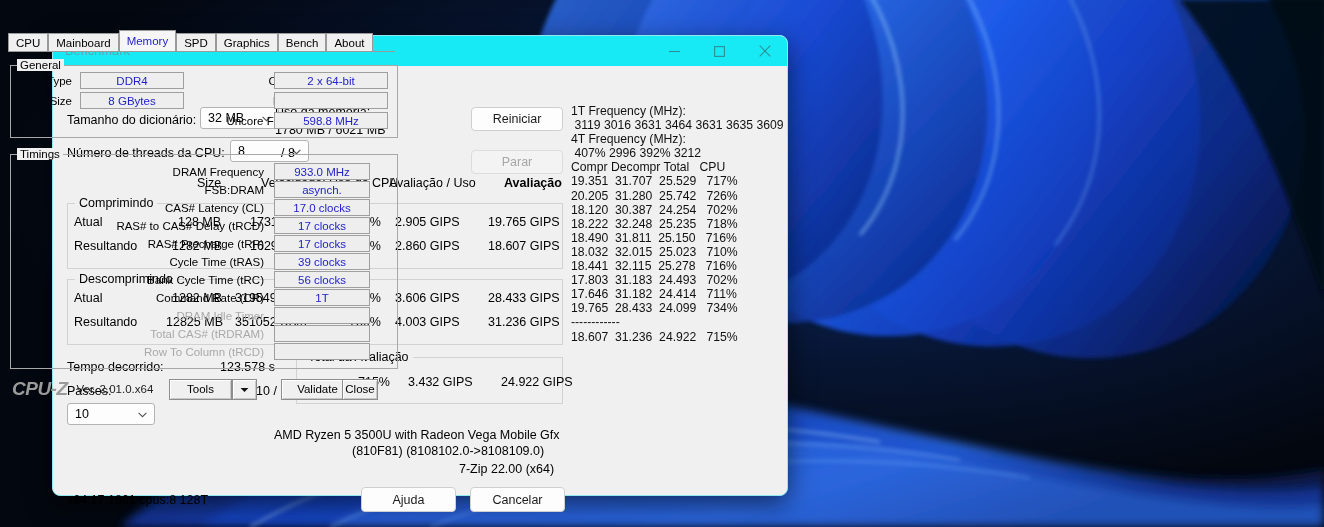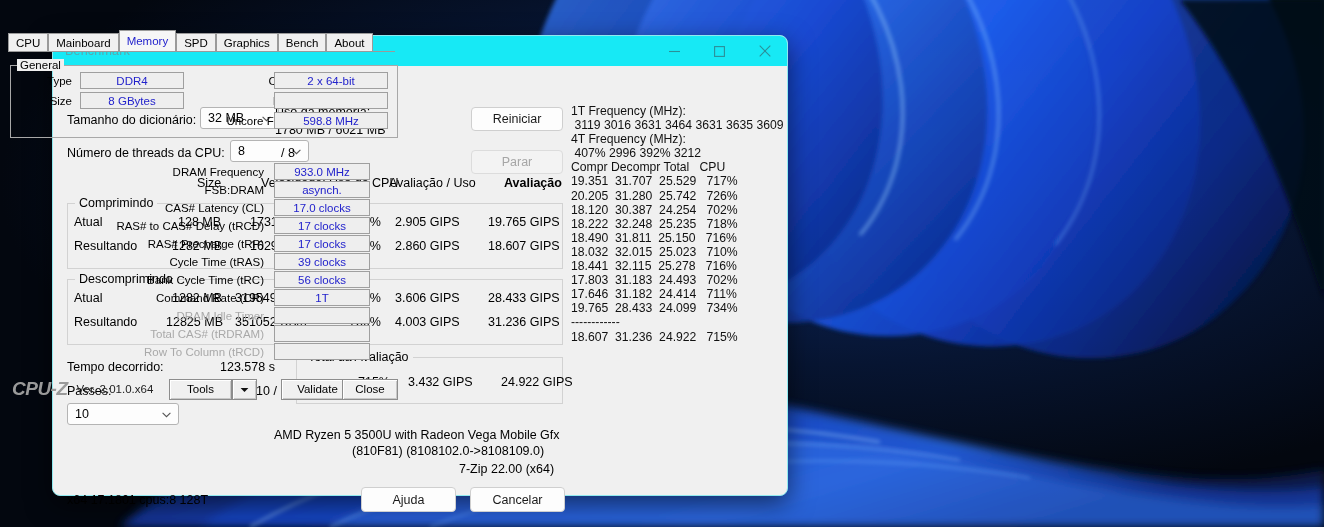--- a/index.html
+++ b/index.html
@@ -440,21 +440,21 @@
           <span style="left:282px;">780%</span>
           <span style="left:328px;">4.003 GIPS</span>
           <span style="left:421px;">31.236 GIPS</span>
         </div>
       </div>
 
       <span class="lbl" style="left:14px; top:294px;">Tempo decorrido:</span>
       <span class="val" style="left:167px; top:294px;">123.578 s</span>
       <span class="lbl" style="left:14px; top:318px;">Passes:</span>
       <span class="val" style="left:203px; top:318px;">10 /</span>
-      <div class="combo" style="left:14px; top:337px; width:112px; height:22px;">
+      <div class="combo" style="left:14px; top:337px; width:88px; height:22px;">
         <span>10</span>
         <span class="chev">
           <svg width="9" height="6" viewBox="0 0 9 6">
               <polyline points="0.6,0.8 4.5,4.7 8.4,0.8" fill="none" stroke="#555" stroke-width="1.1"></polyline>
             </svg>
         </span>
       </div>
 
       <div class="grp" style="left:243px; top:291px; width:267px; height:47px;">
         <span class="grp-title">Total da Avaliação</span>
@@ -567,20 +567,23 @@
         </div>
       <span class="cz-label dim" style="left:200px; top:68px; width:119px;">DC Mode</span>
       <div class="cz-field" style="left:272px; top:65px; width:114px;">
           <span></span>
         </div>
       <span class="cz-label" style="left:180px; top:88px; width:139px;">Uncore Frequency</span>
       <div class="cz-field" style="left:272px; top:85px; width:114px;">
           <span>598.8 MHz</span>
         </div>
 
+      <div class="czgrp" style="left:8px; top:127px; width:388px; height:215px;">
+        <span class="t">Timings</span>
+      </div>
 
       <span class="cz-label" style="left:36px; top:139px; width:226px;">DRAM Frequency</span>
       <div class="cz-field" style="left:272px; top:136px; width:96px;">
           <span>933.0 MHz</span>
         </div>
 
       <span class="cz-label" style="left:36px; top:157px; width:226px;">FSB:DRAM</span>
       <div class="cz-field" style="left:272px; top:154px; width:96px;">
           <span>asynch.</span>
         </div>
@@ -639,20 +642,20 @@
         <div class="cz-btn" style="position:absolute; left:230px; width:25px;">
           <span>
             <svg width="9" height="6" viewBox="0 0 9 6">
                 <polygon points="0.6,1 8.4,1 4.5,5" fill="#111"></polygon>
               </svg>
           </span>
         </div>
         <div class="cz-btn" style="position:absolute; left:263px; width:73px;margin-left:16px;">
           <span>Validate</span>
         </div>
-        <div class="cz-btn" style="position:absolute; left:340px; width:56px;">
+        <div class="cz-btn" style="position:absolute; left:340px; width:36px;">
           <span>Close</span>
         </div>
       </div>
     </div>
   </div>
 
 </div>
 
 </body></html>

